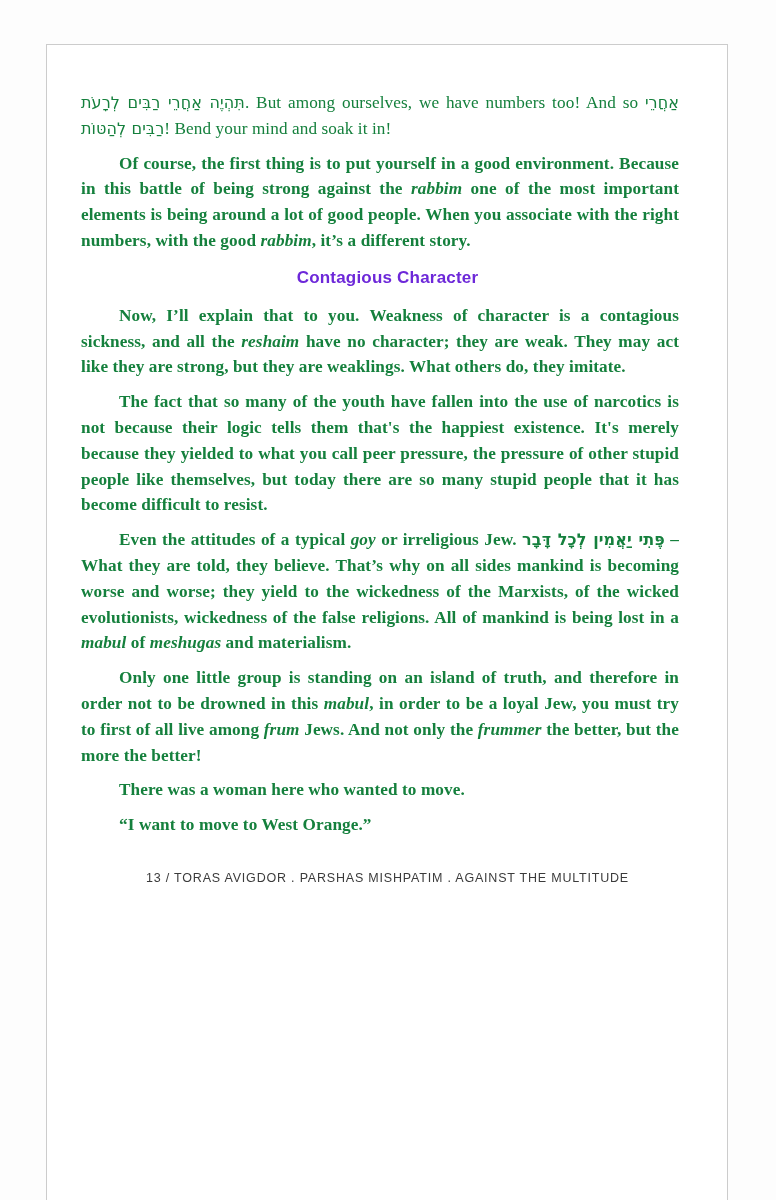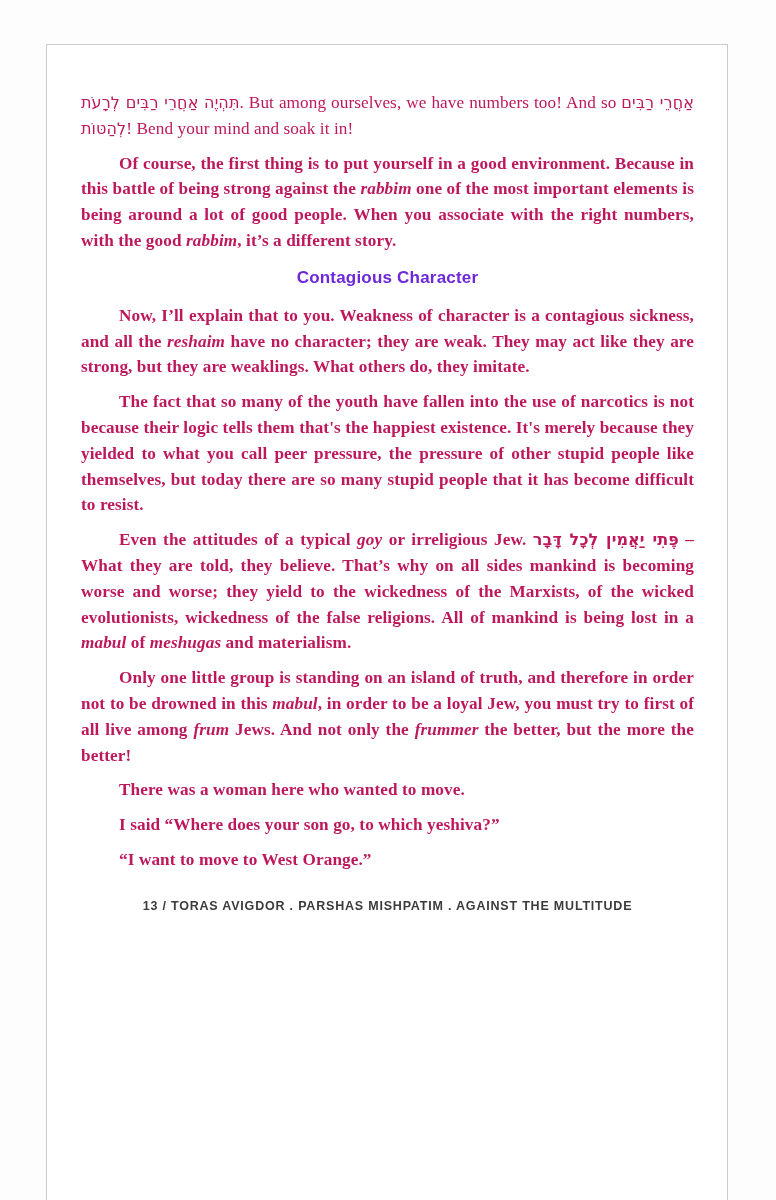--- a/index.html
+++ b/index.html
@@ -18,24 +18,24 @@
     width: 682px;
     height: 1260px; 
     box-sizing: border-box;
     background: #ffffff;
     border: 1.5px solid #cccccc;
   }
   .page-inner {
     padding: 45px 33px 0 34px;
   }
   .para {
-    margin: 0 0 9px 0;
+    margin: 0 15px 9px 0;
     font-size: 17.2px;
     line-height: 25.8px;
-    color: #be185d;
+    color: #15803d;
     text-align: justify;
     letter-spacing: 0.1px;
   }
   .para.indent {
     text-indent: 38px;
     font-weight: bold;
   }
   .em {
     font-style: italic;
   }
@@ -48,23 +48,23 @@
   .section-heading {
     margin: 14px 0 15px 0;
     font-family: "Liberation Sans", sans-serif;
     font-weight: 700;
     font-size: 17px;
     letter-spacing: 0.2px;
     color: #6d28d9;
     text-align: center;
   }
   .page-footer {
-    margin-top: 26px;
+    margin-top: 33px;
     font-family: "Liberation Sans", sans-serif;
-    font-weight: 700;
+    font-weight: 400;
     font-size: 12.5px;
     letter-spacing: 0.8px;
     color: #3b3b3b;
     text-align: center;
     white-space: nowrap;
   }
 </style>
 </head>
 <body>
 
@@ -72,18 +72,17 @@
   <div class="page-inner">
     <main>
         <p class="para"><span class="hebrew" dir="rtl">תִּהְיֶה אַחֲרֵי רַבִּים לְרָעֹת</span>. But among ourselves, we have numbers too! And so <span class="hebrew" dir="rtl">אַחֲרֵי רַבִּים לְהַטּוֹת</span>! Bend your mind and soak it in!</p>
         <p class="para indent">Of course, the first thing is to put yourself in a good environment. Because in this battle of being strong against the <span class="em">rabbim</span> one of the most important elements is being around a lot of good people. When you associate with the right numbers, with the good <span class="em">rabbim</span>, it’s a different story.</p>
         <h2 class="section-heading">Contagious Character</h2>
         <p class="para indent">Now, I’ll explain that to you. Weakness of character is a contagious sickness, and all the <span class="em">reshaim</span> have no character; they are weak. They may act like they are strong, but they are weaklings. What others do, they imitate.</p>
         <p class="para indent">The fact that so many of the youth have fallen into the use of narcotics is not because their logic tells them that's the happiest existence. It's merely because they yielded to what you call peer pressure, the pressure of other stupid people like themselves, but today there are so many stupid people that it has become difficult to resist.</p>
         <p class="para indent">Even the attitudes of a typical <span class="em">goy</span> or irreligious Jew. <span class="hebrew" dir="rtl">פֶּתִי יַאֲמִין לְכָל דָּבָר</span> – What they are told, they believe. That’s why on all sides mankind is becoming worse and worse; they yield to the wickedness of the Marxists, of the wicked evolutionists, wickedness of the false religions. All of mankind is being lost in a <span class="em">mabul</span> of <span class="em">meshugas</span> and materialism.</p>
         <p class="para indent">Only one little group is standing on an island of truth, and therefore in order not to be drowned in this <span class="em">mabul</span>, in order to be a loyal Jew, you must try to first of all live among <span class="em">frum</span> Jews. And not only the <span class="em">frummer</span> the better, but the more the better!</p>
         <p class="para indent">There was a woman here who wanted to move.</p>
-        <p class="para indent">I said “Where does your son go, to which yeshiva?”</p>
         <p class="para indent">“I want to move to West Orange.”</p>
       </main>
     <div class="page-footer">13 / TORAS AVIGDOR . PARSHAS MISHPATIM . AGAINST THE MULTITUDE</div>
   </div>
 </div>
 
 </body></html>

